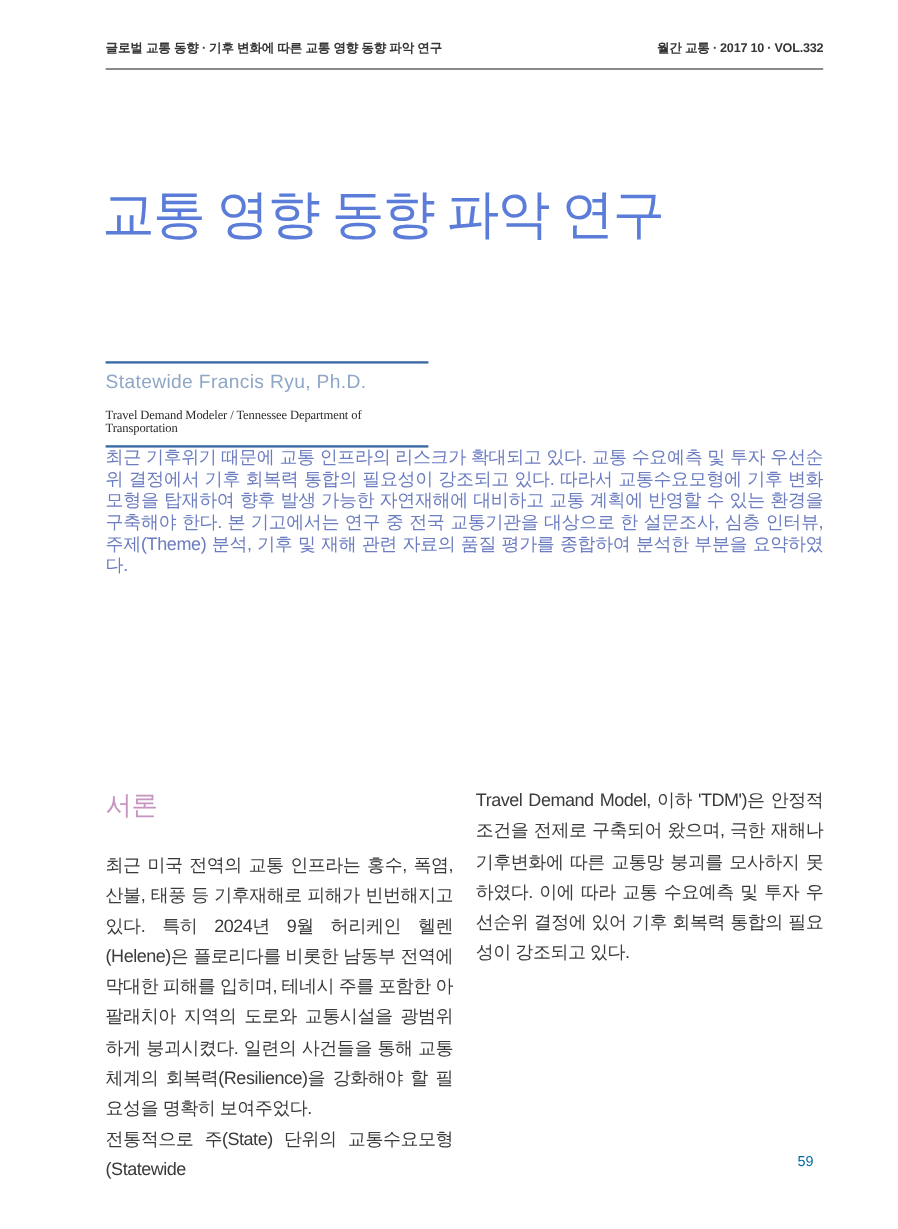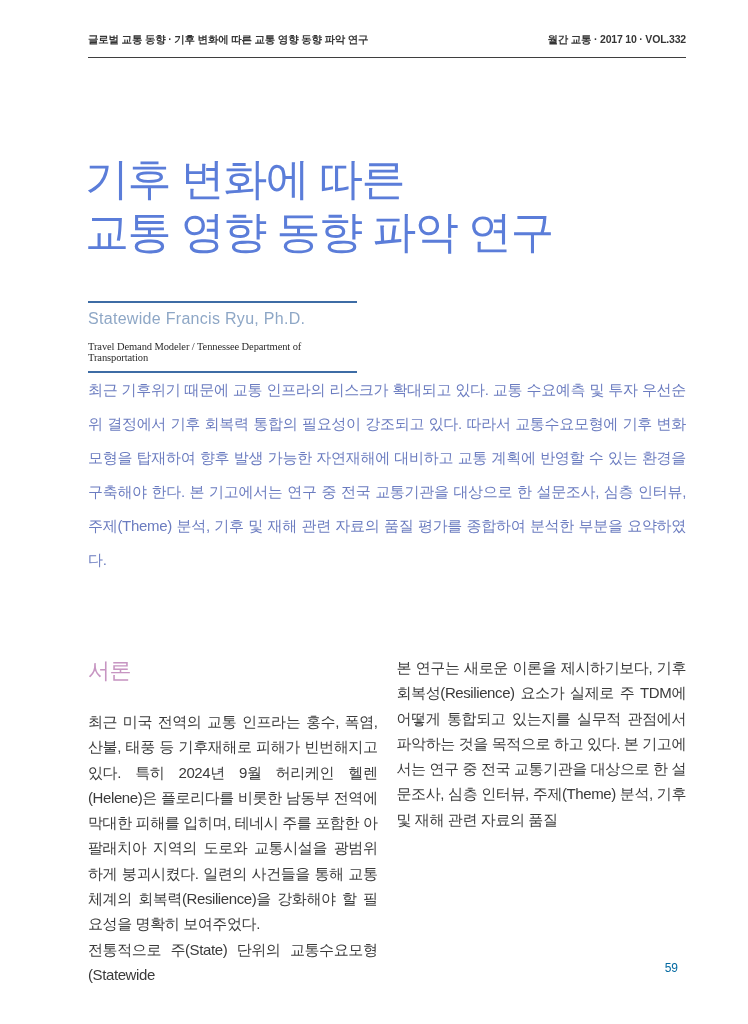--- a/index.html
+++ b/index.html
@@ -35,21 +35,21 @@
   .author-name {
     font-size:16px; font-weight:400;
     color:var(--author_name_blue,#8ea7c6);
     letter-spacing:0.3px;
   }
   .author-affiliation {
     font-size:10.5px; color:#2b2b2b; margin-top:13px; letter-spacing:-0.1px;font-family:Liberation Serif, serif;
   }
   .abstract {
     position:absolute; left:88px; top:373px; width:598px;
-    font-size:15px; line-height:34px;
+    font-size:15px; line-height:18px;
     color:var(--abstract_blue,#6b7cc0);
     text-align:justify;
     letter-spacing:-0.3px;
   }
   .columns {
     position:absolute; left:88px; top:655px; width:598px;
     display:flex; gap:19px;justify-content:flex-end;
   }
   .col { width:290px; }
   .section-heading {
@@ -73,41 +73,40 @@
 <body>
 
 <div class="page">
 
   <div class="header">
     <span>글로벌 교통 동향 · 기후 변화에 따른 교통 영향 동향 파악 연구</span>
     <span>월간 교통 · 2017 10 · VOL.332</span>
   </div>
 
   <h1 class="title">
-    <span style="display:block">기후 변화에 따른</span>
     <span style="display:block">교통 영향 동향 파악 연구</span>
   </h1>
 
   <div class="author-block">
     <div class="author-name">Statewide Francis Ryu, Ph.D.</div>
     <div class="author-affiliation">Travel Demand Modeler / Tennessee Department of Transportation</div>
   </div>
 
   <div class="abstract">최근 기후위기 때문에 교통 인프라의 리스크가 확대되고 있다. 교통 수요예측 및 투자 우선순위 결정에서 기후 회복력 통합의 필요성이 강조되고 있다. 따라서 교통수요모형에 기후 변화 모형을 탑재하여 향후 발생 가능한 자연재해에 대비하고 교통 계획에 반영할 수 있는 환경을 구축해야 한다. 본 기고에서는 연구 중 전국 교통기관을 대상으로 한 설문조사, 심층 인터뷰, 주제(Theme) 분석, 기후 및 재해 관련 자료의 품질 평가를 종합하여 분석한 부분을 요약하였다.</div>
 
   <div class="columns">
     <div class="col">
       <h2 class="section-heading">서론</h2>
       <div class="body-text">
         <p>최근 미국 전역의 교통 인프라는 홍수, 폭염, 산불, 태풍 등 기후재해로 피해가 빈번해지고 있다. 특히 2024년 9월 허리케인 헬렌(Helene)은 플로리다를 비롯한 남동부 전역에 막대한 피해를 입히며, 테네시 주를 포함한 아팔래치아 지역의 도로와 교통시설을 광범위하게 붕괴시켰다. 일련의 사건들을 통해 교통체계의 회복력(Resilience)을 강화해야 할 필요성을 명확히 보여주었다.</p>
         <p>전통적으로 주(State) 단위의 교통수요모형(Statewide</p>
       </div>
     </div>
     <div class="col">
       <div class="body-text">
-        <p>본 연구는 새로운 이론을 제시하기보다, 기후회복성(Resilience) 요소가 실제로 주 TDM에 어떻게 통합되고 있는지를 실무적 관점에서 파악하는 것을 목적으로 하고 있다. 본 기고에서는 연구 중 전국 교통기관을 대상으로 한 설문조사, 심층 인터뷰, 주제(Theme) 분석, 기후 및 재해 관련 자료의 품질</p>
+        <p>Travel Demand Model, 이하 'TDM')은 안정적 조건을 전제로 구축되어 왔으며, 극한 재해나 기후변화에 따른 교통망 붕괴를 모사하지 못하였다. 이에 따라 교통 수요예측 및 투자 우선순위 결정에 있어 기후 회복력 통합의 필요성이 강조되고 있다.</p>
       </div>
     </div>
   </div>
 
   <div class="page-number">59</div>
 
 </div>
 
 </body></html>

